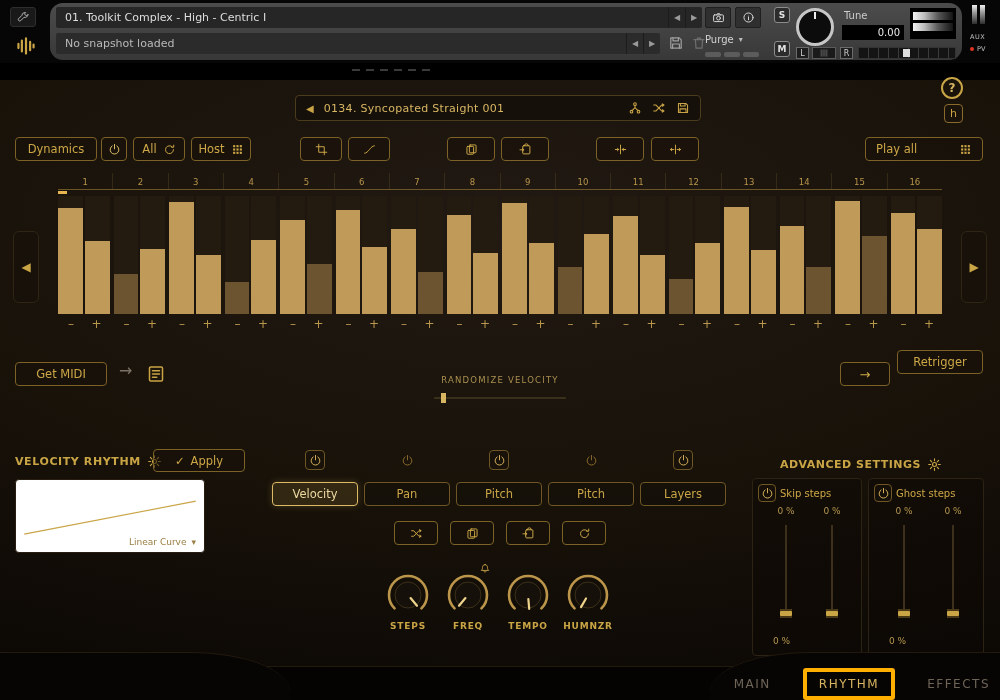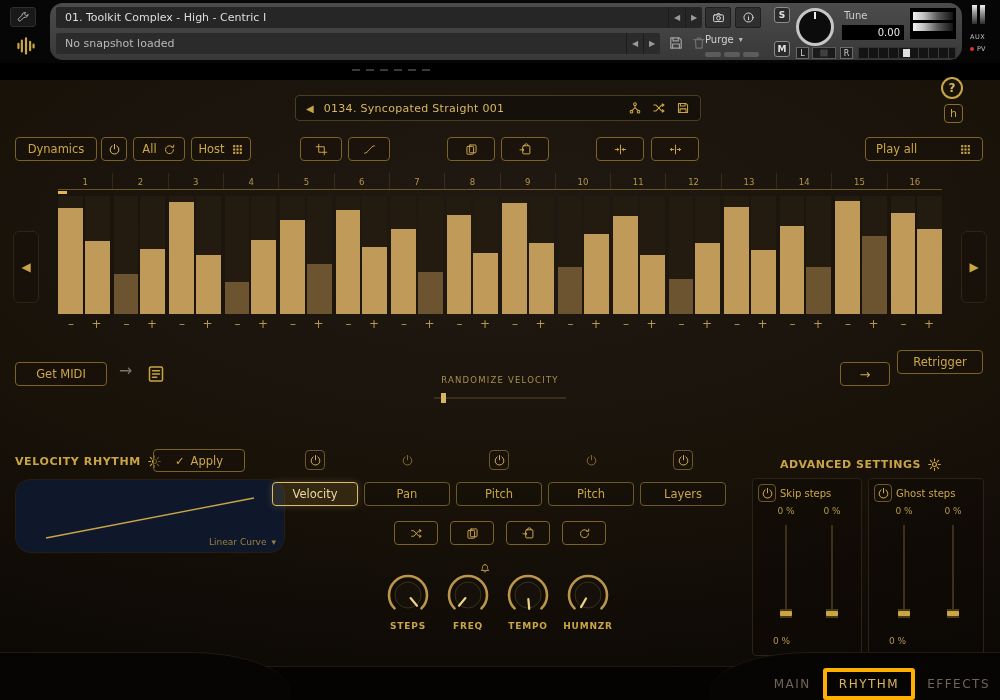--- a/index.html
+++ b/index.html
@@ -93,21 +93,21 @@
 .midiclip{position:absolute;left:146px;top:301px;width:20px;height:20px;color:#c9a546}
 .randlabel{position:absolute;left:400px;top:312px;width:200px;text-align:center;color:#a98f4e;font-size:8.5px;letter-spacing:1.2px}
 .randslider{position:absolute;left:434px;top:330px;width:132px;height:10px}
 .randslider .track{position:absolute;left:0;right:0;top:4px;height:2px;background:#3a2f1b}
 .randslider .handle{position:absolute;left:7px;top:0;width:5px;height:10px;background:#d8b561}
 #b-fwd{left:840px;top:299px;width:50px;font-size:13px}
 #b-retrig{left:897px;top:287px;width:86px}
 #vctitle{position:absolute;left:15px;top:391px;display:flex;align-items:center;gap:6px;color:#c9a546;font-size:11px;font-weight:bold;letter-spacing:.6px}
 #vctitle .ico{width:15px;height:15px}
 #b-apply{left:153px;top:386px;width:92px;height:23px}
-.curvebox{position:absolute;left:15px;top:416px;width:270px;height:74px;background:#0f172a;border:1px solid #271e11;border-radius:15px}
+.curvebox{position:absolute;left:15px;top:416px;width:190px;height:74px;background:#ffffff;border:1px solid #271e11;border-radius:4px}
 .curvebox svg{position:absolute;left:0;top:0;width:100%;height:100%}
 .curvesel{position:absolute;right:8px;bottom:5px;display:flex;gap:5px;align-items:center;color:#9a7f42;font-size:9px;cursor:pointer}
 #powers{position:absolute;left:272px;top:387px;width:454px;display:flex;gap:6px}
 .pcell{flex:1;display:flex;justify-content:center}
 .powerbtn{width:20px;height:20px;display:flex;align-items:center;justify-content:center;color:#8a6b2c;cursor:pointer}
 .powerbtn svg{width:13px;height:13px}
 .powerbtn.boxed{border:1px solid #6e5724;border-radius:4px;color:#d6b258;background:rgba(24,17,9,.5)}
 #tabs{position:absolute;left:272px;top:419px;width:454px;height:24px;display:flex;gap:6px}
 .tab{flex:1;display:flex;align-items:center;justify-content:center;border:1px solid #6e5724;border-radius:4px;color:#c9a546;font-size:11.5px;background:rgba(18,13,7,.5);cursor:pointer}
 .tab.active{border-color:#dcba66;color:#eed9a1;background:rgba(205,167,71,.15);box-shadow:0 0 7px rgba(220,180,90,.25)}
@@ -123,21 +123,21 @@
 .adv-panel{position:absolute;top:415px;height:178px;border:1px solid #2c2315;border-radius:4px;background:rgba(12,8,4,.4)}
 .panelpow{position:absolute;left:5px;top:5px;width:18px;height:18px}
 .panel-label{position:absolute;left:27px;top:9px;color:#cda747;font-size:10px;white-space:nowrap}
 .pval{position:absolute;top:27px;width:32px;text-align:center;color:#b5964c;font-size:9px}
 .ptrack{position:absolute;top:46px;width:2px;height:92px;background:#3d311c}
 .phandle{position:absolute;left:-5px;bottom:-1px;width:12px;height:9px;background:#c9a546;border-radius:1px;box-shadow:inset 0 2px 0 rgba(40,28,10,.8),inset 0 -2px 0 rgba(40,28,10,.8)}
 .pbottom{position:absolute;bottom:9px;left:20px;color:#b5964c;font-size:9px}
 .bottombar{position:absolute;left:0;top:603px;width:1000px;height:34px;background:#050302;border-top:1px solid #231a0e}
 .blcurve{position:absolute;left:-40px;top:589px;width:330px;height:50px;background:#070503;border-top-right-radius:100px 40px;border-top:1px solid #231a0e}
 .brcurve{position:absolute;right:-40px;top:589px;width:330px;height:50px;background:#070503;border-top-left-radius:100px 40px;border-top:1px solid #231a0e}
-#btabs{position:absolute;right:10px;top:604px;height:33px;display:flex;align-items:center;gap:12px;z-index:3}
+#btabs{position:absolute;right:10px;top:604px;height:33px;display:flex;align-items:center;gap:32px;z-index:3}
 .btab{color:#6e6558;font-size:12px;letter-spacing:1.5px;cursor:pointer}
 .btab.active{color:#d8b561;font-weight:normal}
 .hlbox{display:flex;align-items:center;justify-content:center;border:4px solid #ffaf00;border-radius:3px;padding:5px 12px}
 </style>
 </head>
 <body>
 
 <div class="stage">
   <div class="kheader">
     <div class="kwrench">

